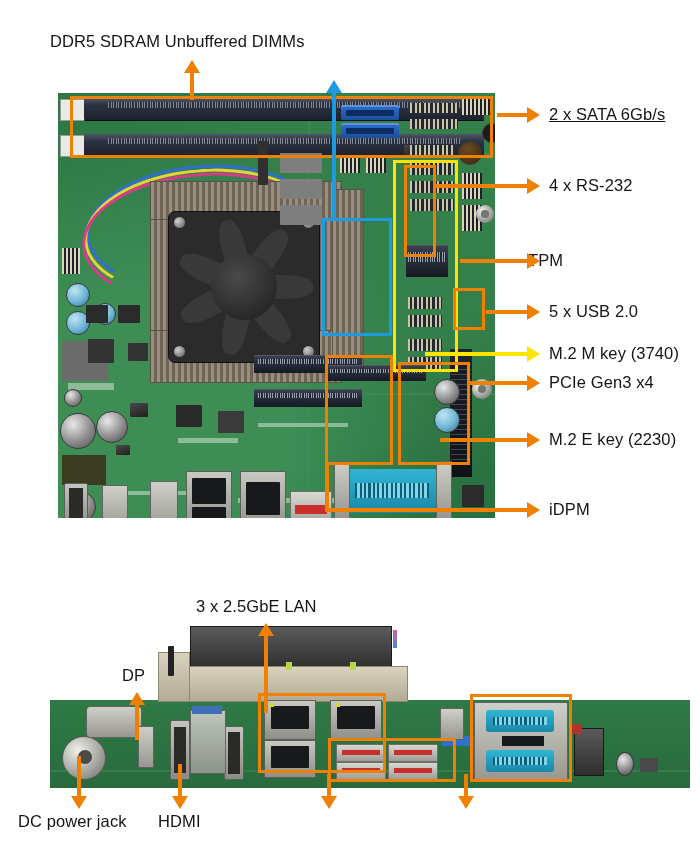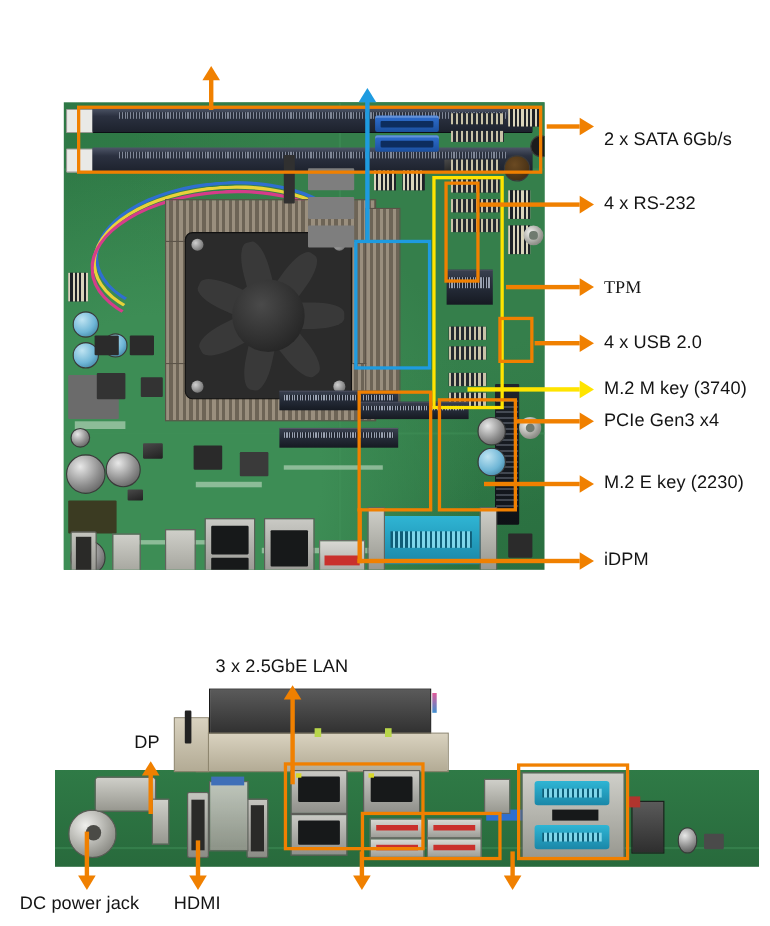--- a/index.html
+++ b/index.html
@@ -311,39 +311,40 @@
     <div class="blackbox" style="left:524px;top:28px;width:28px;height:46px;"></div>
     <div class="pt" style="left:520px;top:24px;width:12px;height:10px;background:#b0342e;"></div>
     <div class="cap" style="left:566px;top:52px;width:16px;height:22px;"></div>
     <div class="ic" style="left:590px;top:58px;width:18px;height:14px;background:#4a4a4a;"></div>
   </div>
 
   <div class="box" style="left:258px;top:693px;width:128px;height:80px;"></div>
   <div class="box" style="left:328px;top:738px;width:128px;height:44px;"></div>
   <div class="box" style="left:470px;top:694px;width:102px;height:88px;"></div>
 
+  <div class="lbl" style="left:50px;top:32px;">DDR5 SDRAM Unbuffered DIMMs</div>
   <div class="ln" style="left:190px;top:72px;width:4px;height:28px;"></div>
   <div class="ah up" style="left:184px;top:60px;"></div>
 
   <div class="ln b" style="left:332px;top:92px;width:4px;height:128px;"></div>
   <div class="ah up b" style="left:326px;top:80px;"></div>
 
-  <div class="lbl" style="left:549px;top:118px;">2 x SATA 6Gb/s</div>
+  <div class="lbl" style="left:549px;top:105px;text-decoration:underline;">2 x SATA 6Gb/s</div>
   <div class="ln" style="left:497px;top:113px;width:30px;height:4px;"></div>
   <div class="ah right" style="left:527px;top:107px;"></div>
 
   <div class="lbl" style="left:549px;top:176px;">4 x RS-232</div>
   <div class="ln" style="left:436px;top:184px;width:91px;height:4px;"></div>
   <div class="ah right" style="left:527px;top:178px;"></div>
 
-  <div class="lbl" style="left:549px;top:251px;font-family:Liberation Serif, serif;">TPM</div>
+  <div class="lbl" style="left:528px;top:251px;">TPM</div>
   <div class="ln" style="left:460px;top:259px;width:67px;height:4px;"></div>
   <div class="ah right" style="left:527px;top:253px;"></div>
 
-  <div class="lbl" style="left:549px;top:302px;">4 x USB 2.0</div>
+  <div class="lbl" style="left:549px;top:302px;">5 x USB 2.0</div>
   <div class="ln" style="left:486px;top:310px;width:41px;height:4px;"></div>
   <div class="ah right" style="left:527px;top:304px;"></div>
 
   <div class="lbl" style="left:549px;top:344px;">M.2 M key (3740)</div>
   <div class="ln y" style="left:425px;top:352px;width:102px;height:4px;"></div>
   <div class="ah right y" style="left:527px;top:346px;"></div>
 
   <div class="lbl" style="left:549px;top:373px;">PCIe Gen3 x4</div>
   <div class="ln" style="left:470px;top:381px;width:57px;height:4px;"></div>
   <div class="ah right" style="left:527px;top:375px;"></div>

